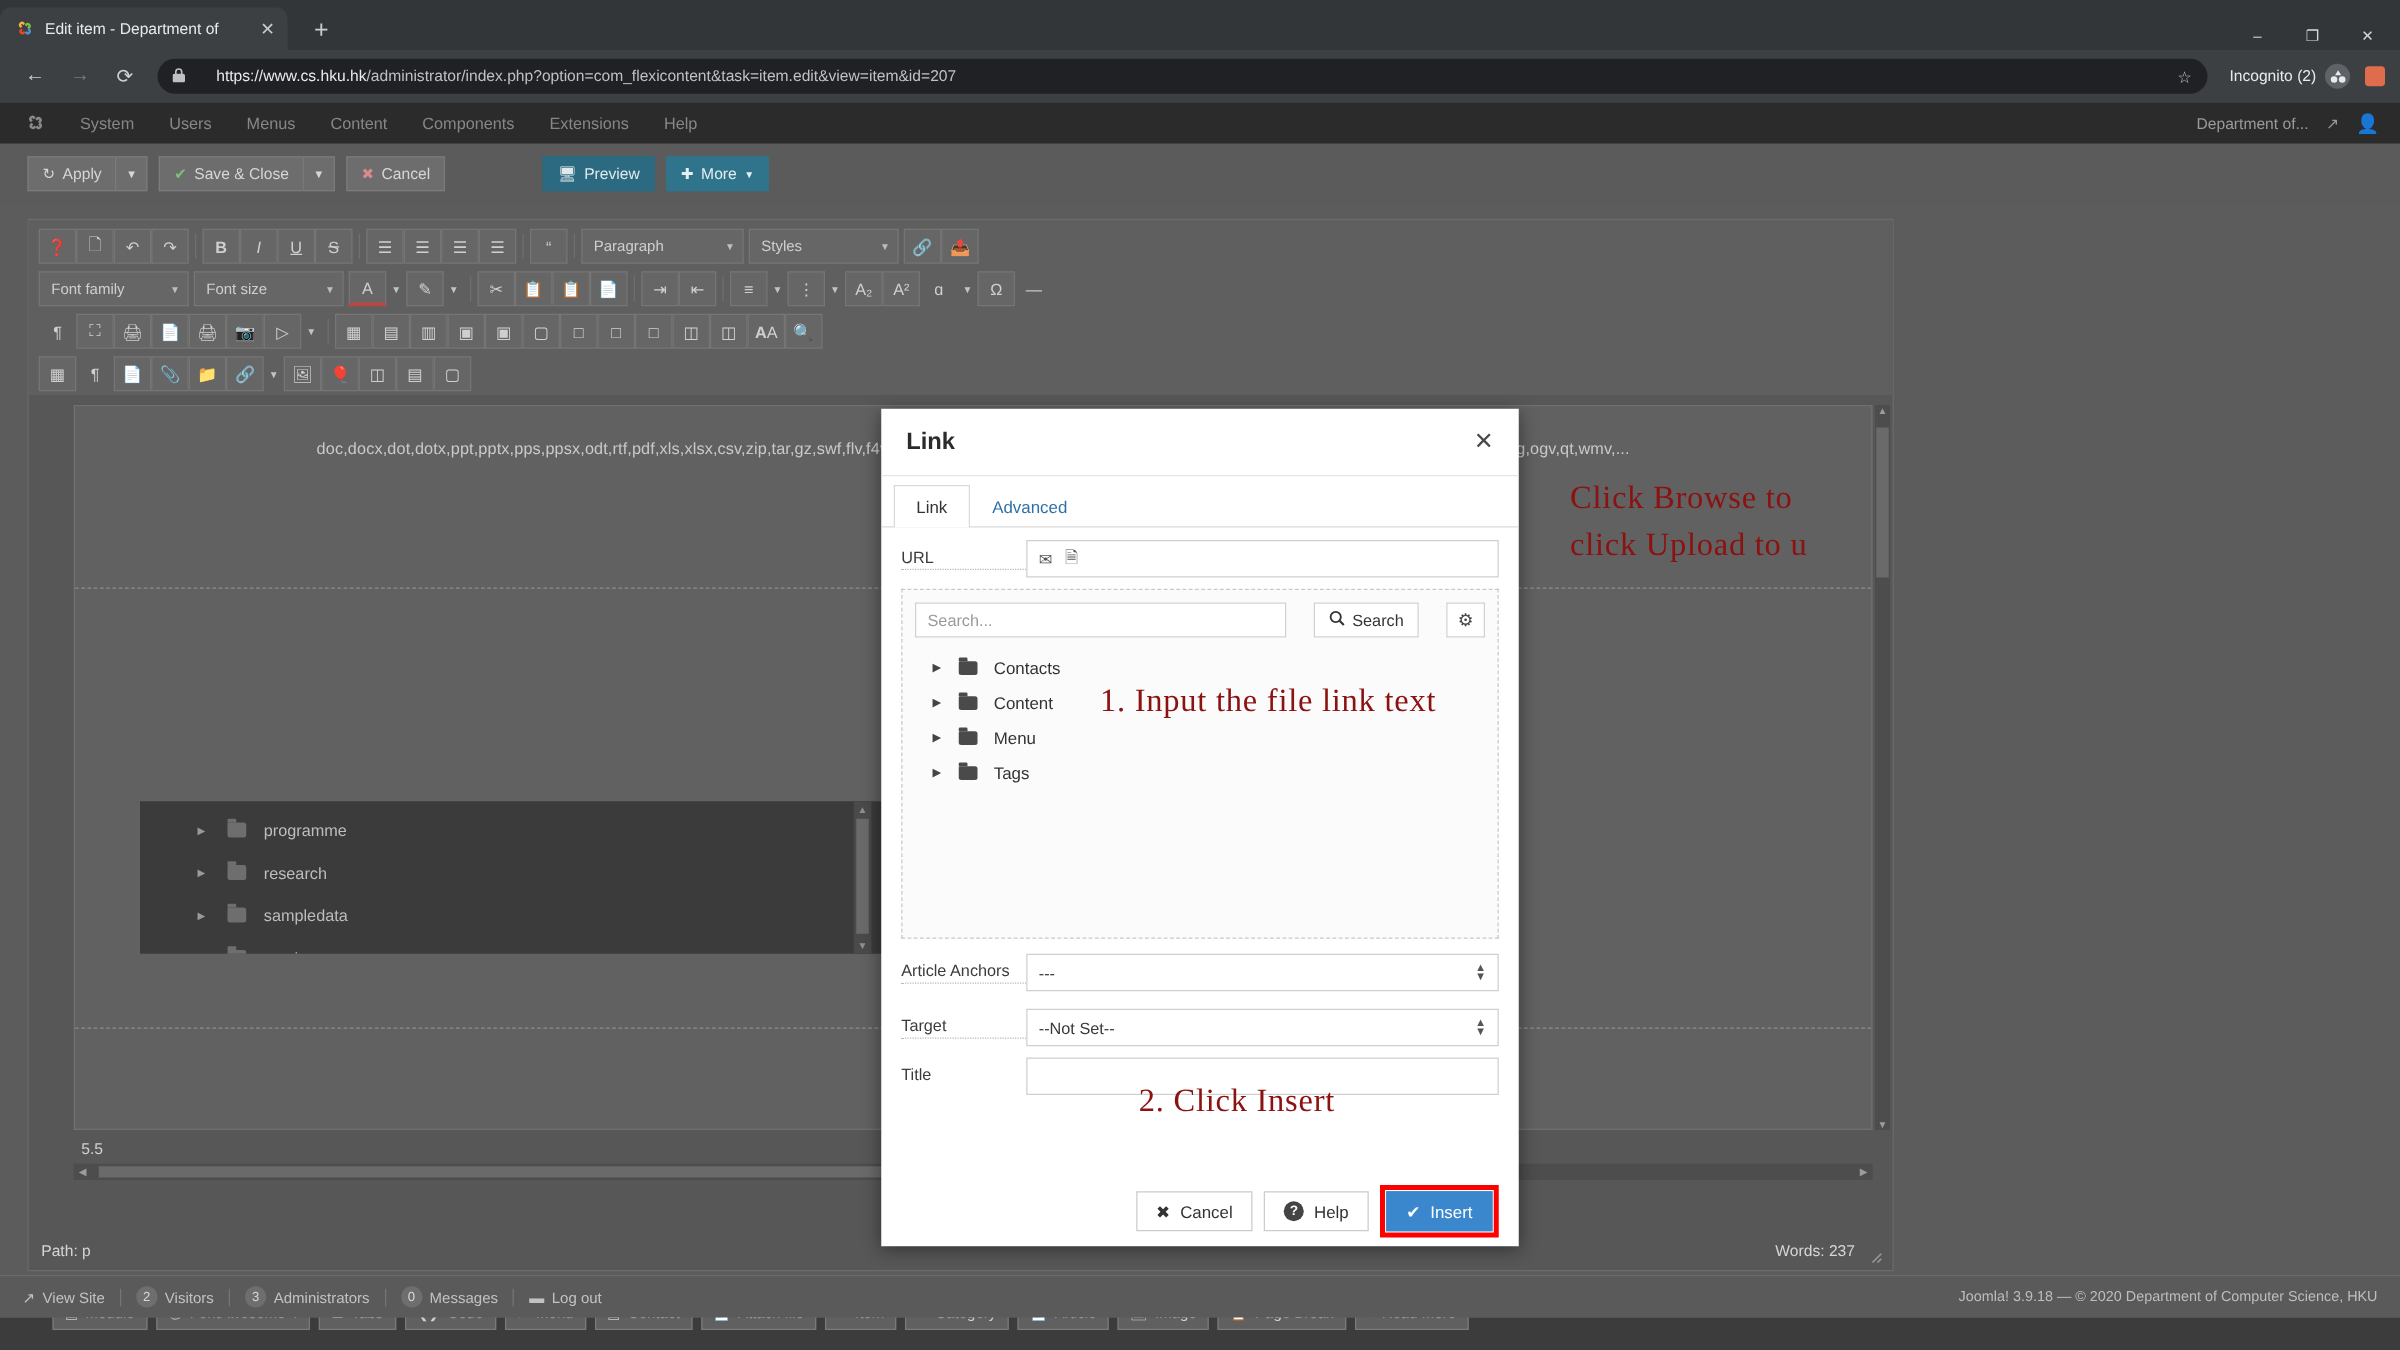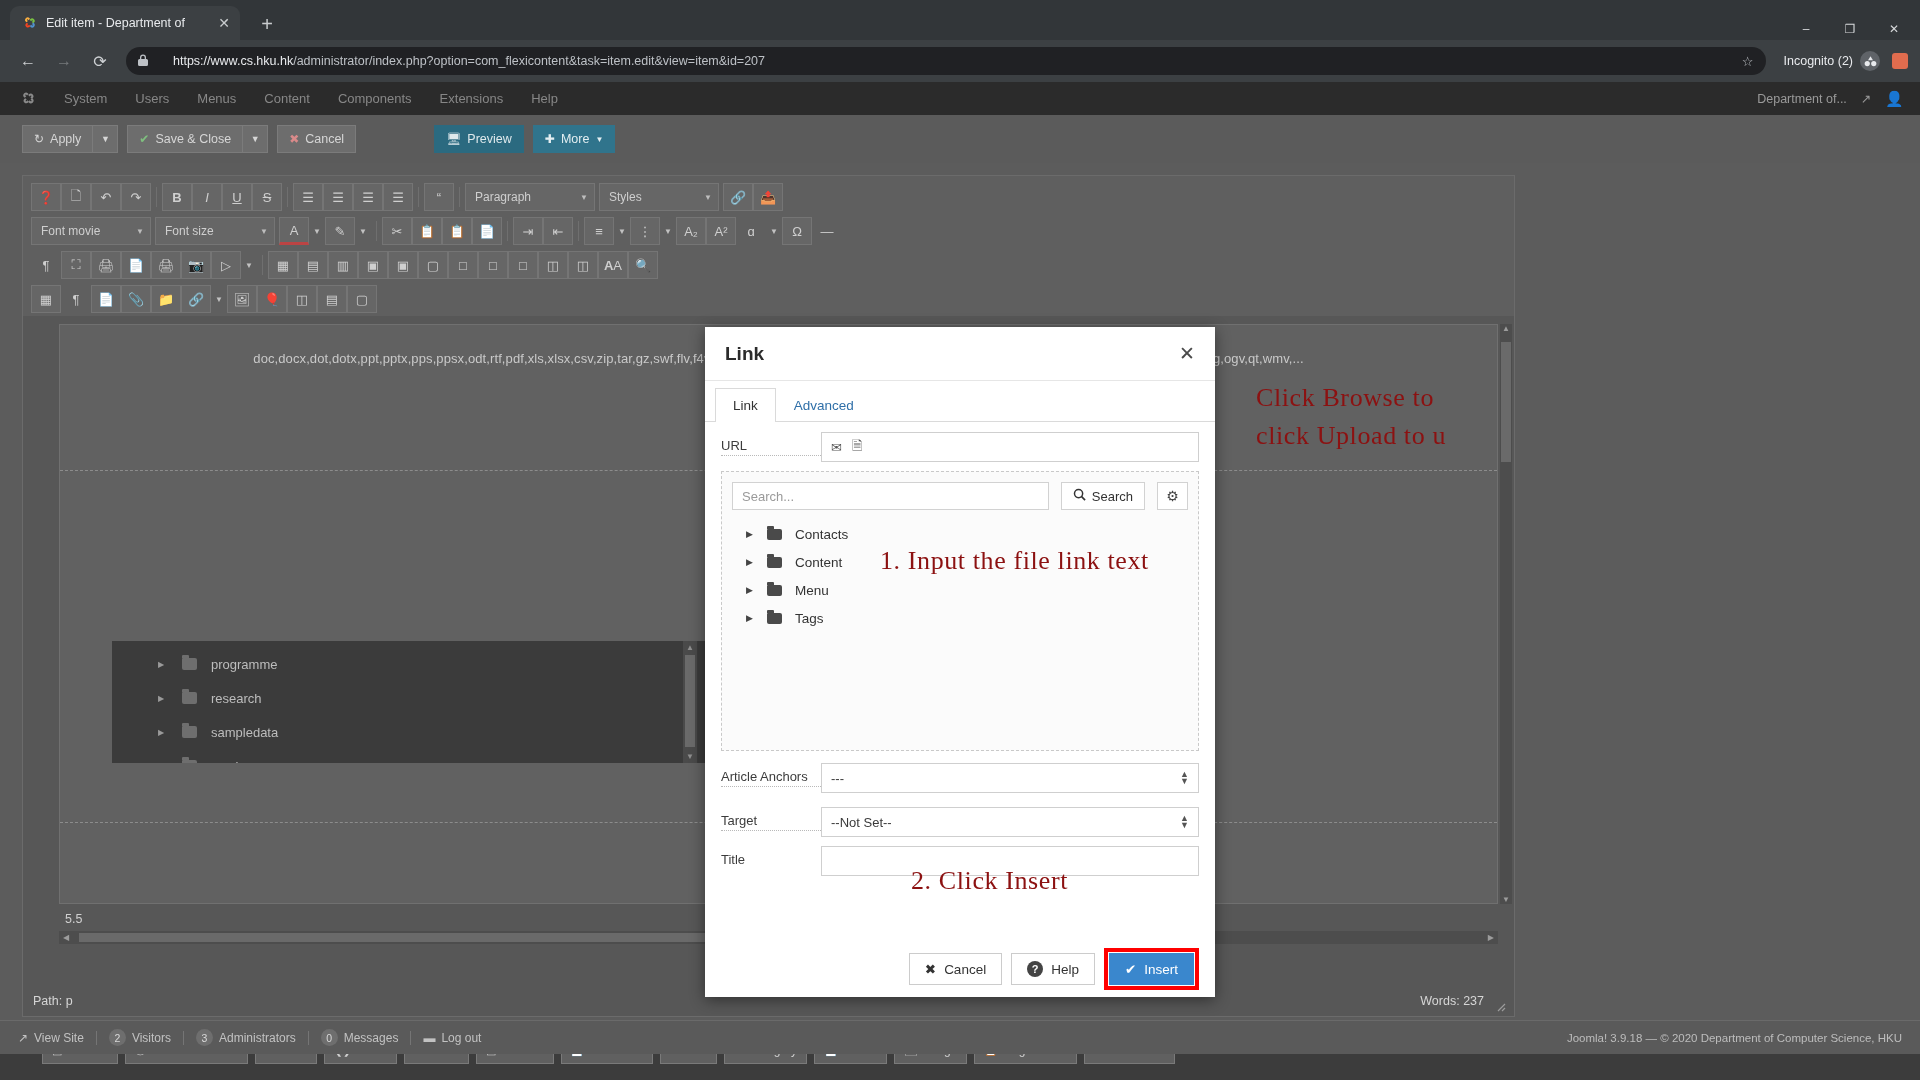--- a/index.html
+++ b/index.html
@@ -5,21 +5,20 @@
   * { box-sizing: border-box; margin: 0; padding: 0; }
   html, body {
     width: 1920px; height: 1080px;
     font-family: "Liberation Sans", sans-serif;
     overflow: hidden; background: #3c3c3c;
   }
   
   #browser-chrome { width: 1920px; }
   .tabstrip {
     height: 40px; background: #323639; display: flex; align-items: flex-end;
-    padding-left: 10px;
   }
   .tab {
     display: flex; align-items: center; gap: 8px;
     height: 34px; background: #3c4043; border-radius: 9px 9px 0 0;
     padding: 0 10px 0 12px; min-width: 230px; max-width: 240px;
     position: relative;
   }
   .tab-favicon { width: 16px; height: 16px; flex: 0 0 16px; }
   .tab-title {
     font-size: 12.5px; color: #e8eaed; white-space: nowrap;
@@ -242,21 +241,21 @@
   }
   .finput-icons { display: flex; align-items: center; gap: 10px; padding: 0 9px; color: #555; font-size: 13px; }
   .redbox { border: 4px solid #ff0000; }
   .redbox .finput-wrap { border-color: #bcd7ee; background: #f5fbff; }
   .redbox .finput { background: #f5fbff; padding-left: 14px; }
 
   .browser-box {
     border: 1px dashed #c9c9c9; background: #fbfbfb; height: 280px;
     padding: 10px; margin-top: 4px; position: relative;
   }
-  .bb-searchrow { display: flex; align-items: center; gap: 12px; }
+  .bb-searchrow { display: flex; align-items: center; gap: 22px; }
   .bb-search {
     flex: 1; height: 28px; border: 1px solid #d2d2d2; background: #fff;
     padding: 0 9px; font-size: 13px; color: #9a9a9a; display: flex; align-items: center;
   }
   .bb-searchbtn {
     height: 28px; border: 1px solid #d2d2d2; background: #fff; padding: 0 11px;
     display: flex; align-items: center; gap: 6px; font-size: 13px; color: #333; cursor: pointer;
   }
   .bb-gear {
     width: 31px; height: 28px; border: 1px solid #d2d2d2; background: #fff;
@@ -441,21 +440,21 @@
         <div class="mce-select" style="width:118px">
           <span class="lbl">Styles</span>
           <span class="car">▼</span>
         </div>
         <div class="mce-btn boxed">🔗</div>
         <div class="mce-btn boxed">📤</div>
       </div>
 
       <div class="mce-row">
         <div class="mce-select" style="width:120px">
-          <span class="lbl">Font movie</span>
+          <span class="lbl">Font family</span>
           <span class="car">▼</span>
         </div>
         <div class="mce-select" style="width:110px">
           <span class="lbl">Font size</span>
           <span class="car">▼</span>
         </div>
         <div class="mce-btn boxed" style="border-bottom:3px solid #b44">A</div>
         <div class="mce-smallcaret">▼</div>
         <div class="mce-btn boxed">✎</div>
         <div class="mce-smallcaret">▼</div>

